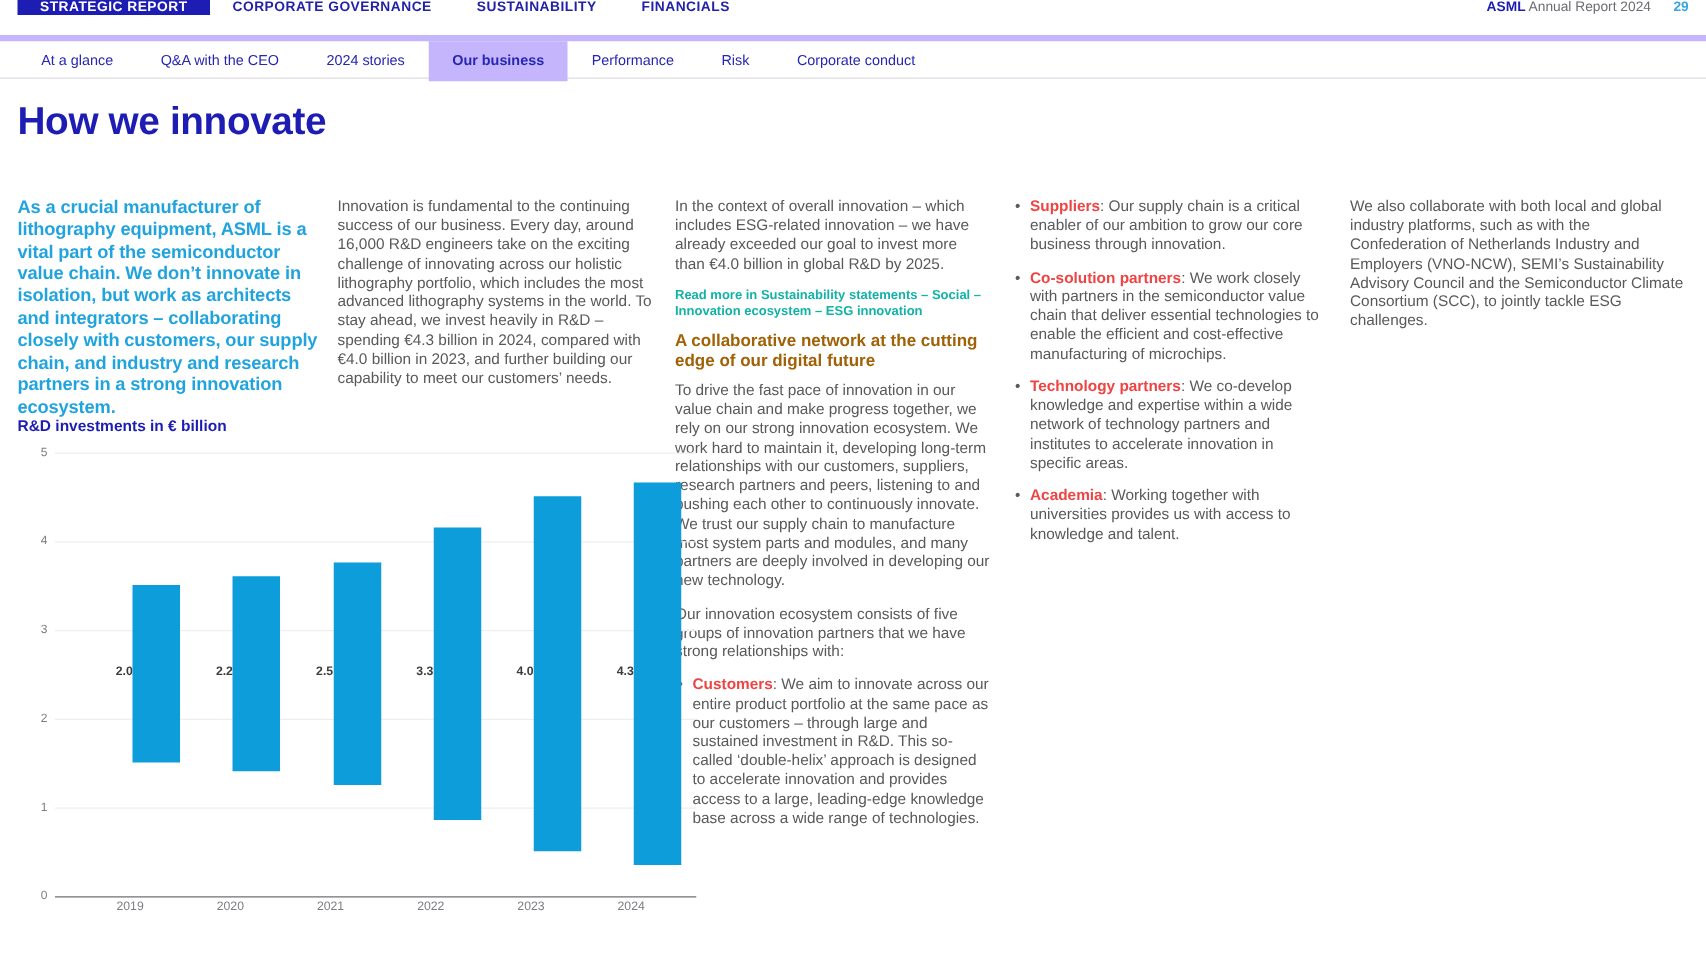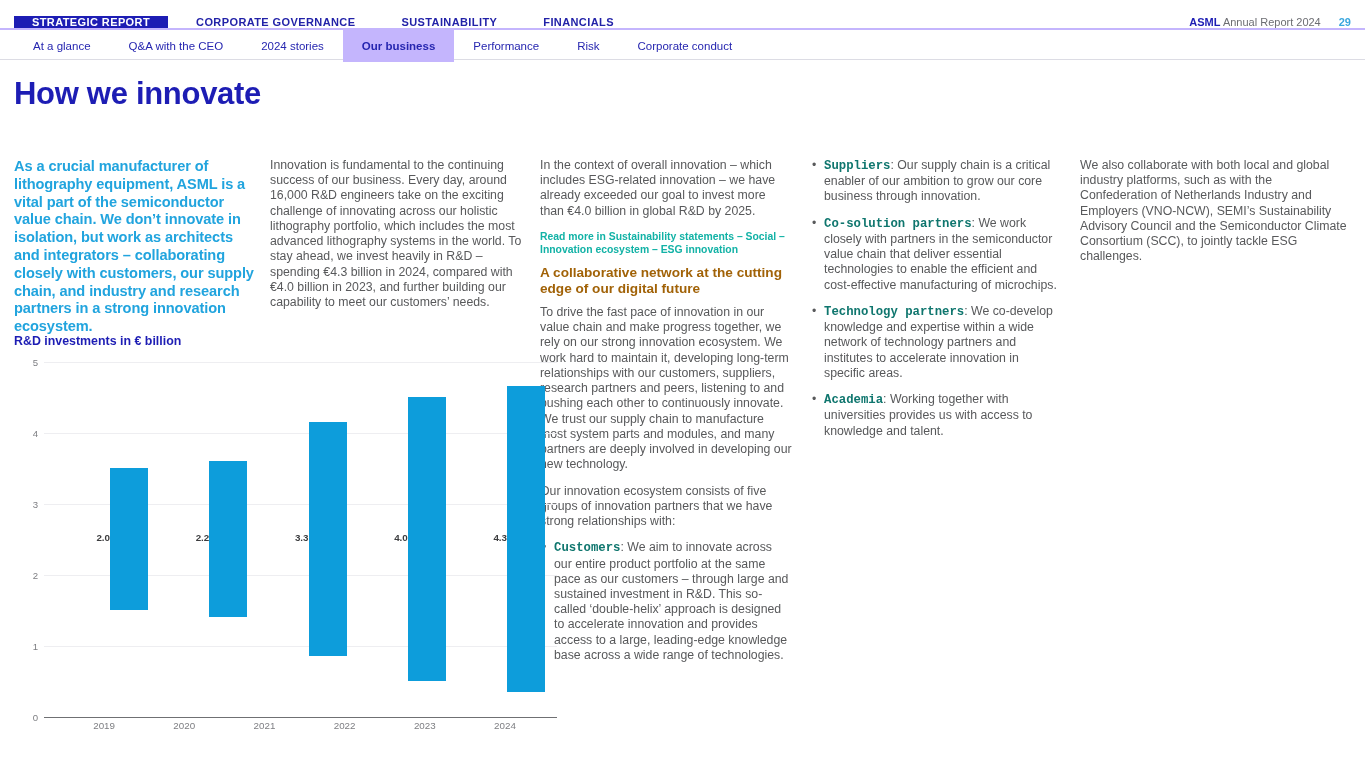--- a/index.html
+++ b/index.html
@@ -3,22 +3,22 @@
 <meta charset="utf-8">
 <style>
   html,body{margin:0;padding:0;}
   body{
     width:1365px;height:769px;background:#ffffff;
     font-family:"Liberation Sans", sans-serif;
     color:#58595b;overflow:hidden;
   }
   
   .topnav{
-    height:28px;display:flex;align-items:flex-end;
-    border-bottom:2px solid #c4b5fd;position:relative;gap:10px;
+    height:28px;display:flex;align-items:flex-start;
+    border-bottom:5px solid #c4b5fd;position:relative;
   }
   .topnav-item{
     display:flex;align-items:center;padding:0 18px;
     font-size:11px;font-weight:bold;letter-spacing:.4px;
     color:#2222a8;white-space:nowrap;
   }
   .topnav-item.active{background:#1d1db4;color:#ffffff;margin-left:14px;}
   .topnav-right{
     margin-left:auto;display:flex;align-items:center;gap:18px;
     padding-right:14px;font-size:11px;color:#6c6d72;
@@ -70,21 +70,21 @@
   }
   ul.bullets{margin:0;padding:0;list-style:none;}
   ul.bullets li{
     font-size:12.3px;line-height:1.24;margin-bottom:11px;
     padding-left:14px;position:relative;color:#58595b;
   }
   ul.bullets li:last-child{margin-bottom:0;}
   ul.bullets li:before{
     content:"\2022";position:absolute;left:2px;top:0;color:#58595b;
   }
-  ul.bullets b{color:#0f766e;font-family:Liberation Mono, monospace;}
+  ul.bullets b{color:#ef4444;}
   
   .chart-wrap{position:absolute;left:14px;top:334px;width:545px;}
   .chart-title{
     font-size:12.4px;font-weight:bold;color:#1d1db4;margin:0 0 14px 0;
   }
   .plot{position:relative;height:355px;width:529px;margin-left:14px;}
   .gridline{
     position:absolute;left:16px;right:0;height:1px;background:#eeeef1;
   }
   .gridline.axis{background:#6f7073;}
@@ -227,20 +227,24 @@
       <div class="bars">
         <div class="barcol">
           <div class="barval">2.0</div>
           <div class="bar" style="height: 142px; background: rgb(13, 157, 219);"></div>
         </div>
         <div class="barcol">
           <div class="barval">2.2</div>
           <div class="bar" style="height: 156.2px; background: rgb(13, 157, 219);"></div>
         </div>
         <div class="barcol">
+          <div class="barval">2.5</div>
+          <div class="bar" style="height: 177.5px; background: rgb(13, 157, 219);"></div>
+        </div>
+        <div class="barcol">
           <div class="barval">3.3</div>
           <div class="bar" style="height: 234.3px; background: rgb(13, 157, 219);"></div>
         </div>
         <div class="barcol">
           <div class="barval">4.0</div>
           <div class="bar" style="height: 284px; background: rgb(13, 157, 219);"></div>
         </div>
         <div class="barcol">
           <div class="barval">4.3</div>
           <div class="bar" style="height: 305.3px; background: rgb(13, 157, 219);"></div>

